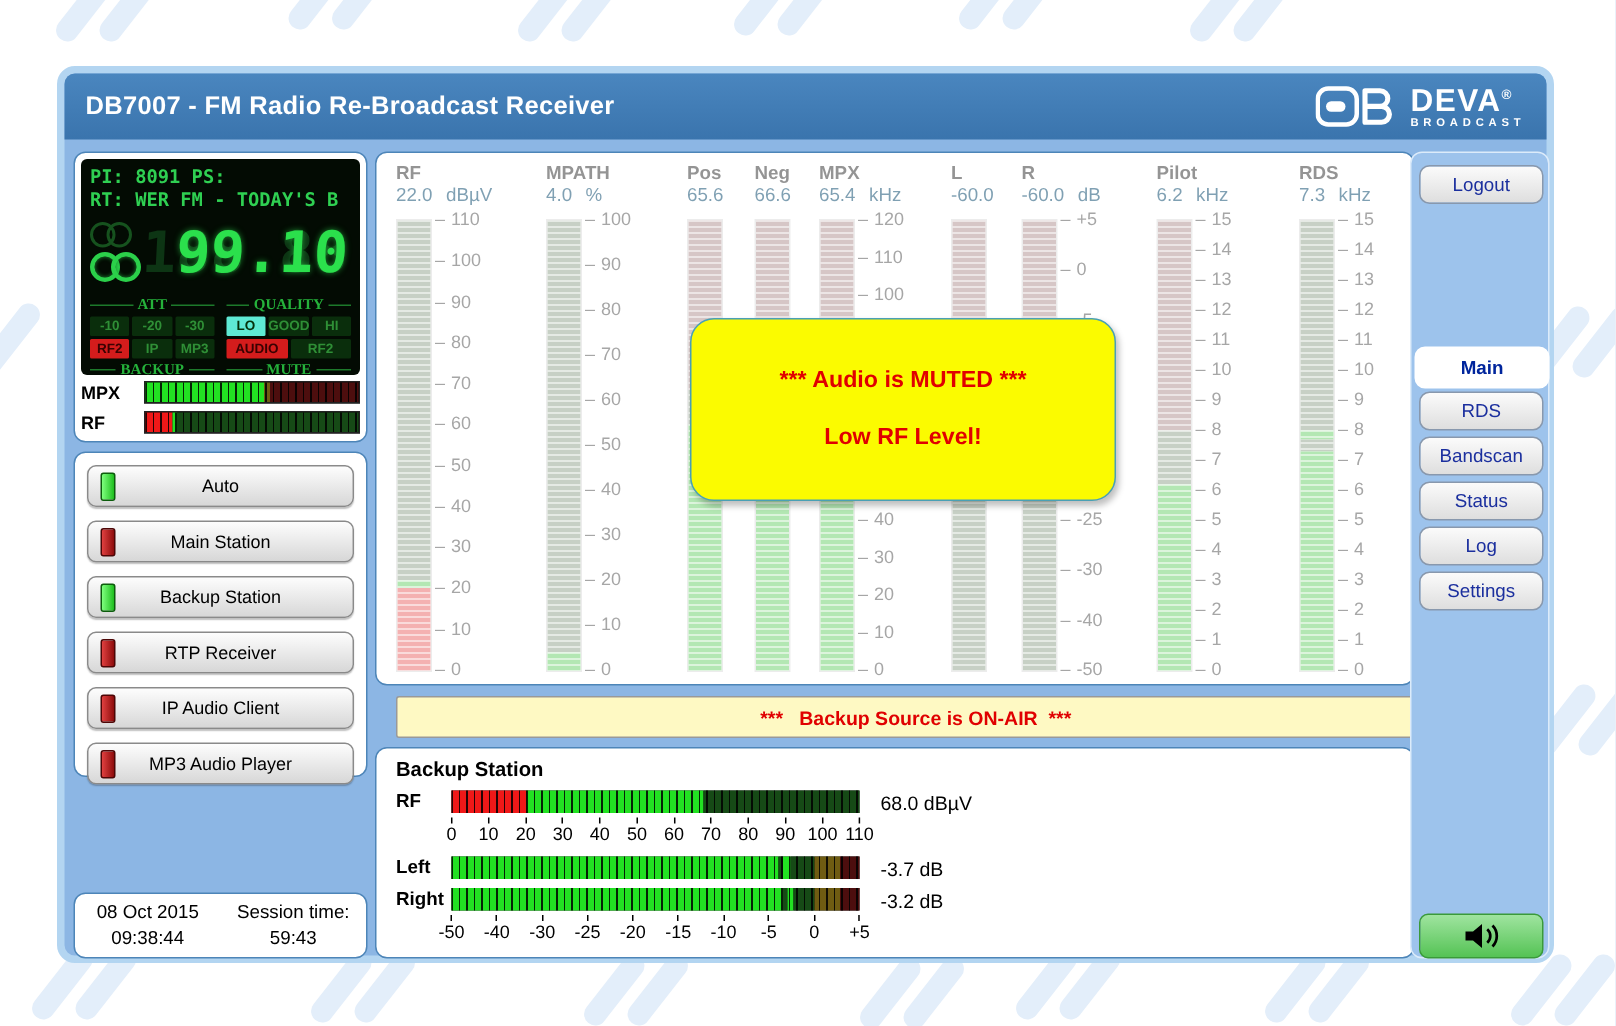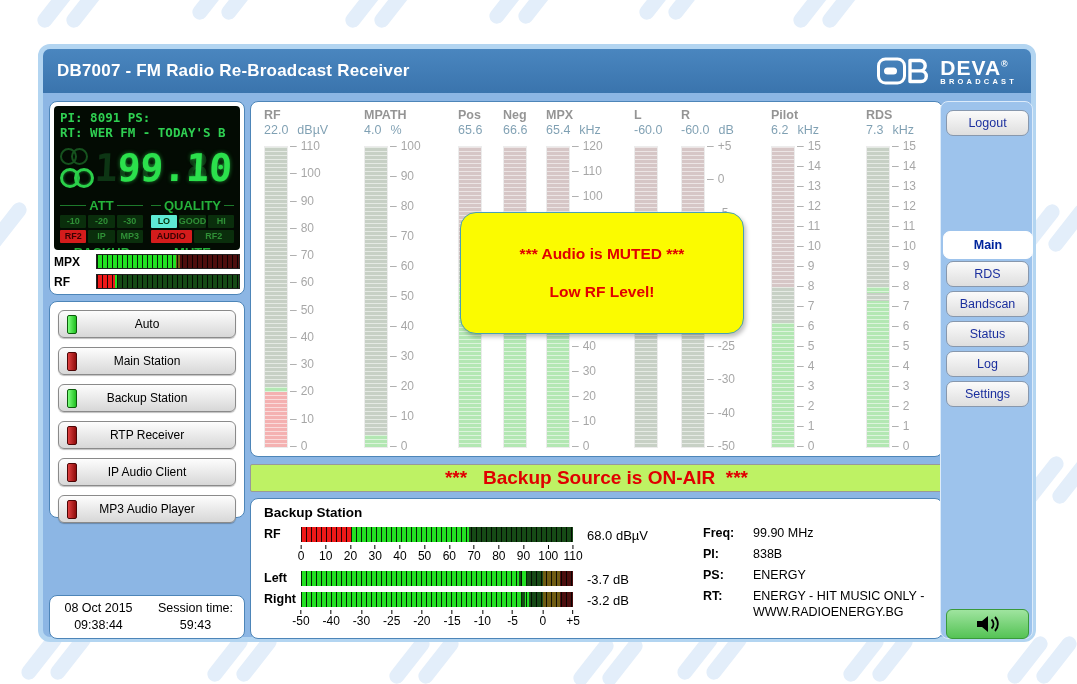--- a/index.html
+++ b/index.html
@@ -35,21 +35,21 @@
   .st b{display:block;width:13px;height:13px;border-radius:50%;border:2px solid #16521e;}
   .st b+b{margin-left:-6px;}
   .st.lit b{width:14px;height:14px;border:3px solid #2bd04a;box-shadow:0 0 3px #1b8c32 inset;}
   .freq-digits{position:relative;flex:1;height:52px;font-size:38px;font-weight:bold;line-height:52px;text-align:right;
                transform:skewX(-3deg);}
   .freq-digits span{position:absolute;right:2px;top:0;white-space:pre;}
   .freq-ghost{color:#0d3514;}
   .freq-lit{color:#2be04c;text-shadow:0 0 4px rgba(43,224,76,.6);}
   .lcd-ind{display:flex;gap:8px;margin-top:2px;font-family:"Liberation Sans",sans-serif;}
   .ind-col{flex:1;display:flex;flex-direction:column;gap:2px;}
-  .grp-title{display:flex;align-items:center;gap:3px;color:#25b23b;font-size:13px;font-weight:bold;}
+  .grp-title{display:flex;align-items:center;gap:3px;color:#25b23b;font-size:10px;font-weight:bold;font-family:Liberation Serif, serif;}
   .grp-title:before,.grp-title:after{content:"";flex:1;border-top:1px solid #1d7a2b;}
   .cells{display:flex;gap:2px;}
   .cell{flex:1;text-align:center;font-size:9px;font-weight:bold;padding:1px 0 2px;border-radius:1px;
         background:#0a2e0c;color:#2f8f36;}
   .cell.on-green{background:#5eead4;color:#05320a;}
   .cell.on-red{background:#d41c1c;color:#3a0202;}
 
   .mini-rows{margin-top:4px;display:flex;flex-direction:column;gap:5px;}
   .mini-row{display:flex;align-items:center;}
   .mini-label{width:42px;font-size:12px;font-weight:bold;color:#000;}
@@ -95,22 +95,22 @@
   .vm-scale{position:absolute;left:26px;top:38px;height:300px;width:46px;}
   .tick{position:absolute;transform:translateY(-50%);display:flex;gap:4px;font-size:12px;color:#555;white-space:nowrap;}
 
   
   .dialog{position:absolute;left:417px;top:163px;width:282px;height:120px;background:#fbfb00;
           border:1px solid #49a0b5;border-radius:16px;box-shadow:2px 3px 4px rgba(0,0,0,.25);
           display:flex;flex-direction:column;align-items:center;justify-content:center;gap:20px;z-index:6;}
   .dialog div{color:#e00000;font-weight:bold;font-size:15.5px;}
 
   
-  .banner{left:207px;top:415px;width:693px;height:28px;background:#bef264;border:1px solid #999;border-radius:2px;
-          display:flex;align-items:center;justify-content:center;color:#e00000;font-weight:bold;font-size:19px;white-space:pre;}
+  .banner{left:221px;top:415px;width:693px;height:28px;background:#fef9c3;border:1px solid #999;border-radius:2px;
+          display:flex;align-items:center;justify-content:center;color:#e00000;font-weight:bold;font-size:13px;white-space:pre;}
 
   
   .backup-card{left:207px;top:449px;width:693px;height:141px;}
   .bk-title{position:absolute;left:13px;top:6px;font-size:13.5px;font-weight:bold;color:#000;}
   .bk-label{position:absolute;left:13px;font-size:12.5px;font-weight:bold;color:#000;}
   .bk-bar{position:absolute;left:50px;width:272px;height:15px;}
   .bk-val{position:absolute;left:336px;font-size:13px;color:#000;white-space:nowrap;}
   .bk-scale{position:absolute;left:50px;width:272px;height:18px;}
   .btick{position:absolute;transform:translateX(-50%);display:flex;flex-direction:column;align-items:center;
          font-size:12px;color:#000;line-height:12px;}
@@ -730,30 +730,20 @@
 
     <div class="dialog">
       <div>*** Audio is MUTED ***</div>
       <div>Low RF Level!</div>
     </div>
 
     <div class="card banner">***   Backup Source is ON-AIR  ***</div>
 
     <div class="card backup-card" id="backup-card">
       <div class="bk-title">Backup Station</div>
-      <div class="bk-info" id="bk-info">
-          <b>Freq:</b>
-          <span>99.90 MHz</span>
-          <b>PI:</b>
-          <span>838B</span>
-          <b>PS:</b>
-          <span>ENERGY</span>
-          <b>RT:</b>
-          <span>ENERGY - HIT MUSIC ONLY - WWW.RADIOENERGY.BG</span>
-        </div>
     <div class="bk-label" style="top: 28px;">RF</div>
         <div class="bk-bar hbar" style="top: 28px;">
           <div class="seg lit-red" style="width: 18.2%;"></div>
           <div class="seg lit-green" style="width: 43.6%;"></div>
           <div class="seg unlit-green" style="width: 38.2%;"></div>
         </div>
         <div class="bk-val" style="top: 29px;">68.0 dBµV</div>
         <div class="bk-label" style="top: 72px;">Left</div>
         <div class="bk-bar hbar" style="top: 72px;">
           <div class="seg lit-green" style="width: 80%;"></div>

